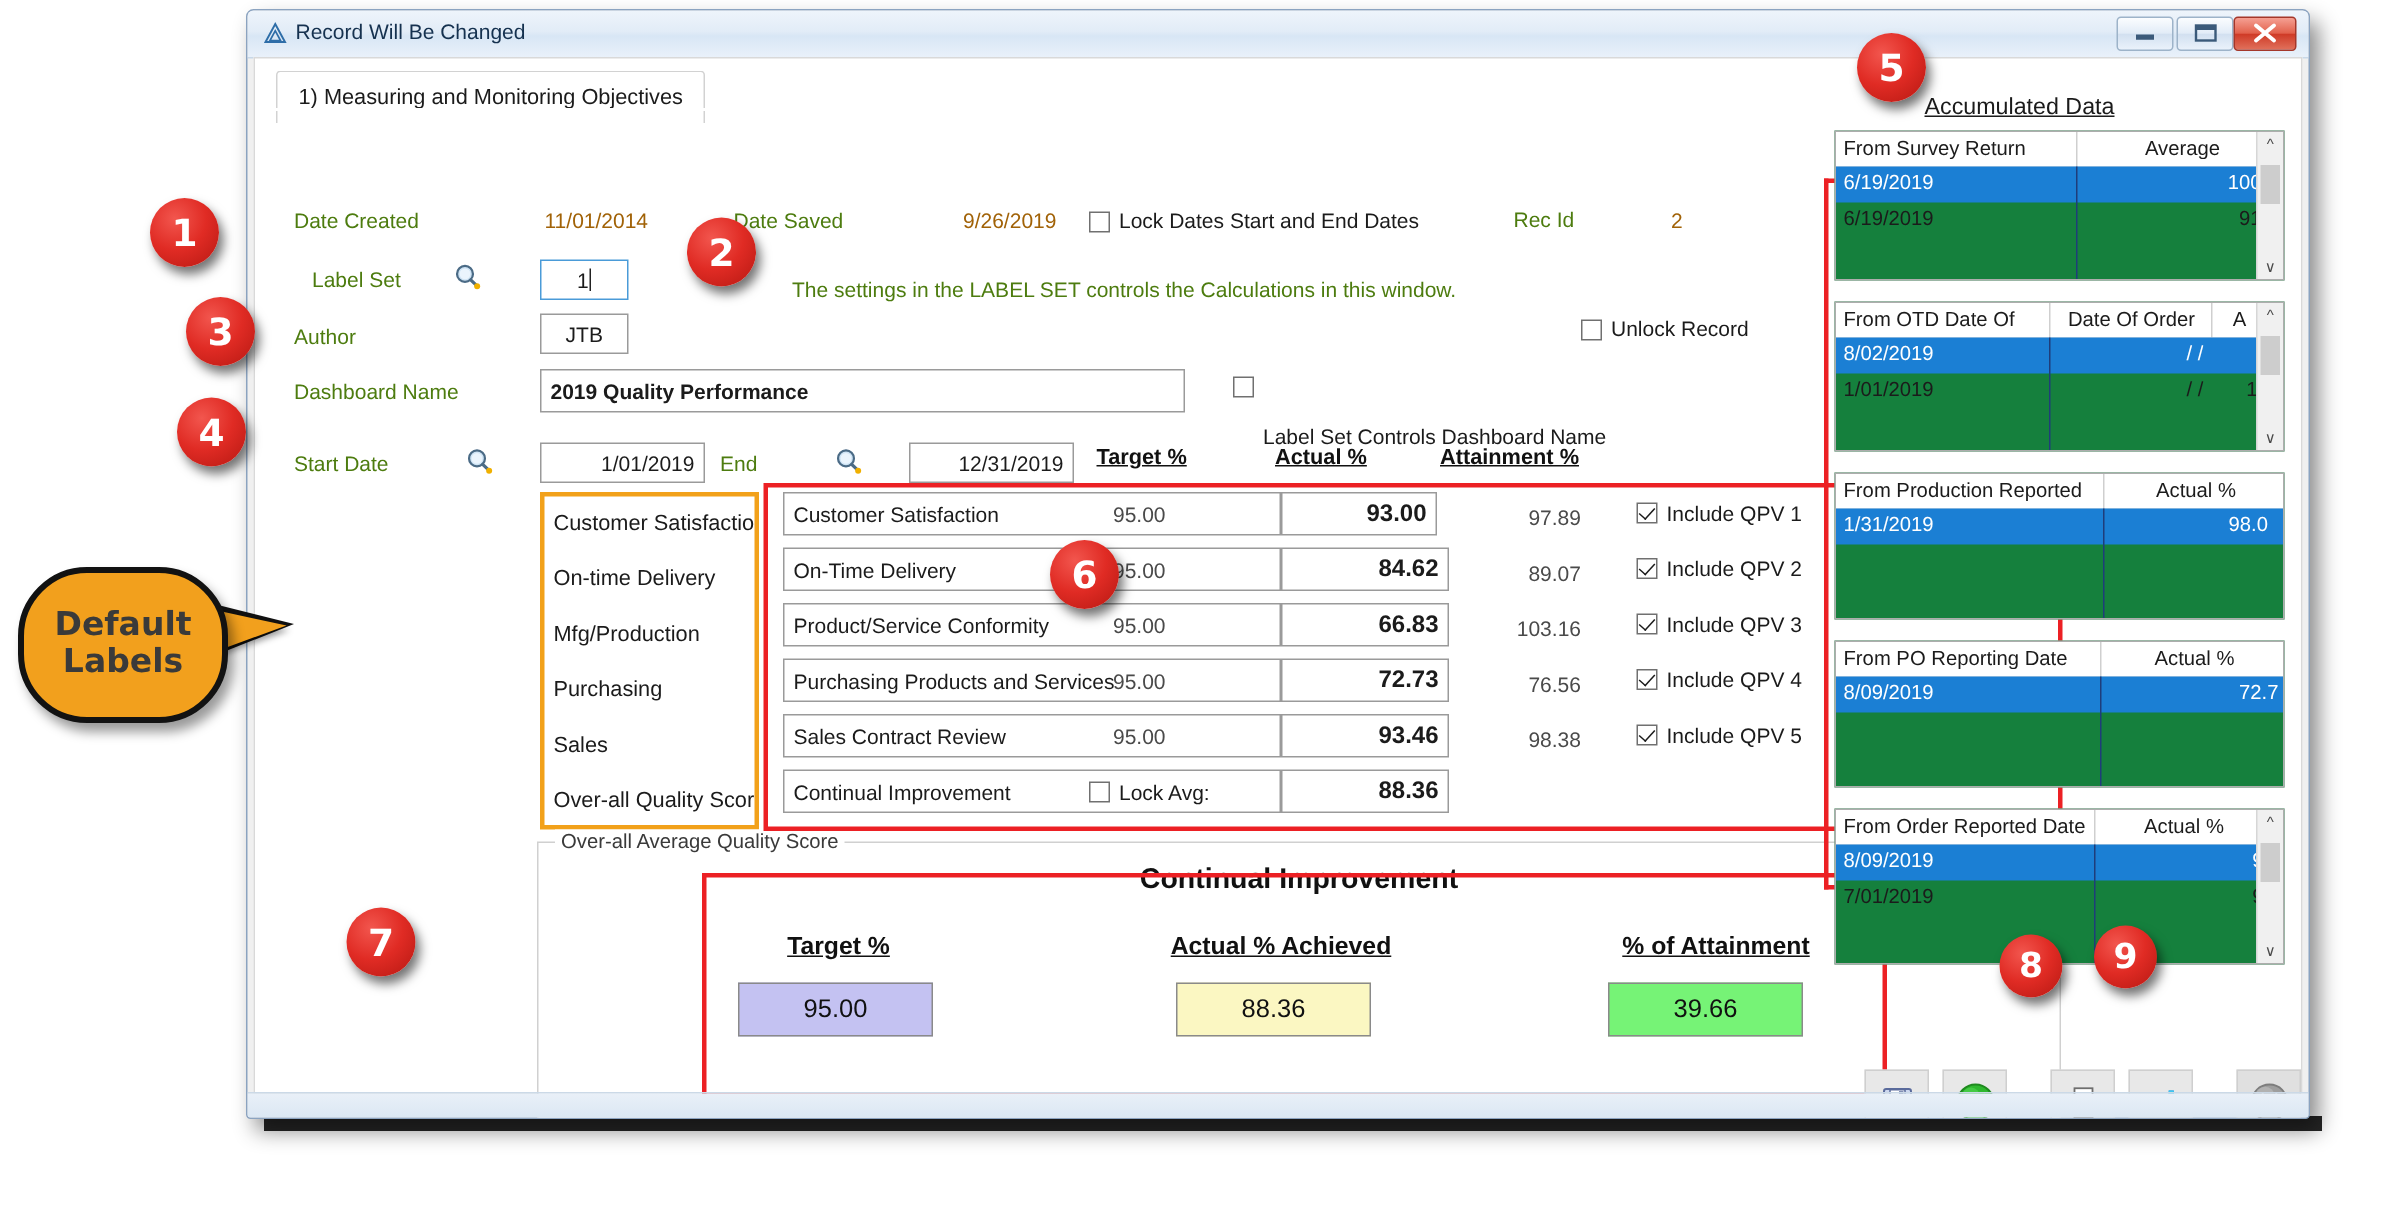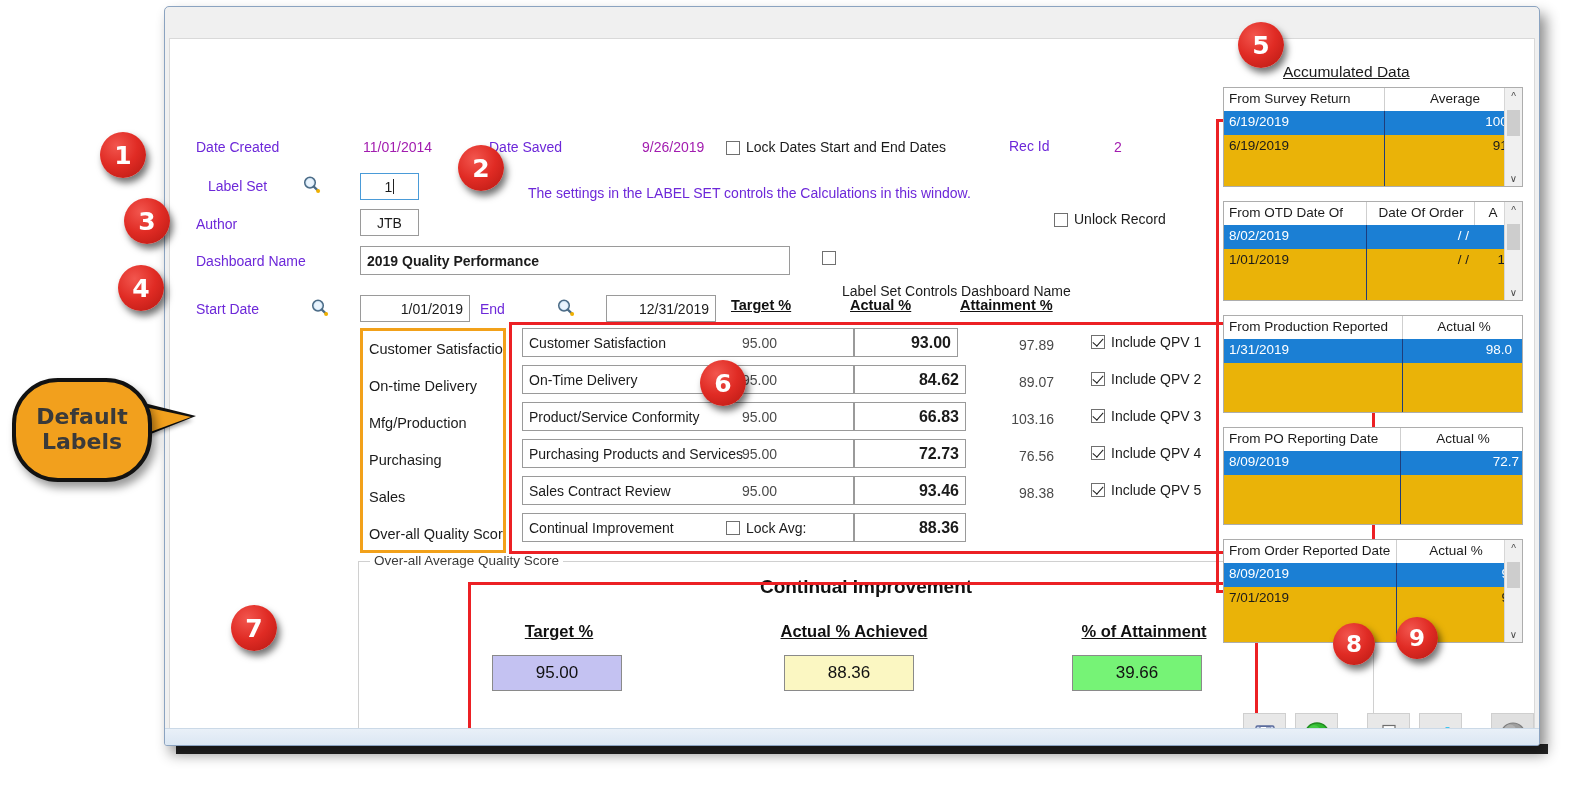--- a/index.html
+++ b/index.html
@@ -56,22 +56,22 @@
     position:absolute;left:6px;top:0;height:34px;padding:0 14px;
     display:flex;align-items:center;
     background:#ffffff;border:1px solid #d2d2d2;border-bottom:none;
     font-size:14.5px;color:#1b1b1b;border-radius:3px 3px 0 0;cursor:pointer;
   }
   #tabstrip-rest{
     position:absolute;left:6px;top:33px;right:0;height:2px;background:#ffffff;
   }
 
   
-  .lbl{position:absolute;white-space:nowrap;font-size:14px;color:#6d28d9;}
-  .val{position:absolute;white-space:nowrap;font-size:14px;color:#a21caf;}
+  .lbl{position:absolute;white-space:nowrap;font-size:14px;color:#4d7c0f;}
+  .val{position:absolute;white-space:nowrap;font-size:14px;color:#a16207;}
   .tbox{
     position:absolute;background:#fff;border:1px solid #9a9a9a;
     font-size:14px;color:#1b1b1b;display:flex;align-items:center;
     box-sizing:border-box;padding:0 6px;
   }
   .tbox.center{justify-content:center;}
   .tbox.right{justify-content:flex-end;}
   .tbox.bold{font-weight:bold;}
   .tbox.focus{border:1px solid #4a9bd8;}
   .caret{display:inline-block;width:1px;height:15px;background:#222;margin-left:1px;}
@@ -120,21 +120,21 @@
     text-decoration:underline;text-align:center;color:#111;}
   .ci-val{
     position:absolute;top:93px;height:36px;border:1px solid #8a8a8a;
     box-sizing:border-box;display:flex;align-items:center;justify-content:center;
     font-size:17px;color:#111;
   }
 
   
   #rightpanel{position:absolute;left:1053px;top:48px;width:288px;bottom:8px;}
   .gridbox{
-    position:absolute;left:0;width:300px;background:#eab308;
+    position:absolute;left:0;width:300px;background:#15803d;
     border:1px solid #adadad;box-sizing:border-box;overflow:hidden;
   }
   .grid-hdr{
     position:absolute;left:0;top:0;right:0;height:23px;
     background:#fff;border-bottom:1px solid #cfcfcf;
   }
   .grid-hdr .hc{
     position:absolute;top:3px;font-size:13.5px;color:#1b1b1b;white-space:nowrap;overflow:hidden;
   }
   .vsep{position:absolute;top:0;bottom:0;width:1px;background:#cfcfcf;}
@@ -201,23 +201,55 @@
     background:#000;opacity:.85;
   }
 </style>
 </head>
 <body>
 
 <div id="shadowbar"></div>
 
 <div id="window">
 
+  <div id="titlebar">
+    <span id="title-icon">
+      <svg width="17" height="17" viewBox="0 0 17 17">
+        <path d="M8.5 2 L15 14 L2 14 Z" fill="none" stroke="#2f6ea8" stroke-width="1.3"></path>
+        <path d="M8.5 6.5 L12 13 L5 13 Z" fill="none" stroke="#2f6ea8" stroke-width="1.1"></path>
+        <path d="M3 14 L14 14" stroke="#2f6ea8" stroke-width="1.1"></path>
+      </svg>
+    </span>
+    <span id="title-text">Record Will Be Changed</span>
+
+    <div class="winbtn" id="btn-min">
+      <svg width="34" height="19" viewBox="0 0 34 19">
+          <rect x="11" y="11" width="12" height="3.5" fill="#3b5a7a"></rect>
+        </svg>
+    </div>
+    <div class="winbtn" id="btn-max">
+      <svg width="34" height="19" viewBox="0 0 34 19">
+        <rect x="11" y="5" width="13" height="10" fill="none" stroke="#3b5a7a" stroke-width="1.6"></rect>
+        <rect x="11" y="5" width="13" height="3" fill="#3b5a7a"></rect>
+      </svg>
+    </div>
+    <div class="winbtn" id="btn-close">
+      <svg width="38" height="19" viewBox="0 0 38 19">
+        <path d="M13 5 L25 15 M25 5 L13 15" stroke="#fff" stroke-width="2.6" stroke-linecap="round"></path>
+      </svg>
+    </div>
+  </div>
 
   <div id="clientarea">
 
+    <div id="tabstrip">
+      <div id="tab-active">
+        <span>1) Measuring and Monitoring Objectives</span>
+      </div>
+    </div>
     <div id="tabstrip-rest"></div>
 
     <span class="lbl" style="left:26px;top:100px;">Date Created</span>
     <span class="val" style="left:193px;top:100px;">11/01/2014</span>
     <span class="lbl" style="left:319px;top:100px;">Date Saved</span>
     <span class="val" style="left:472px;top:100px;">9/26/2019</span>
 
     <div class="cb" style="left:556px;top:102px;"></div>
     <span class="cbl" style="left:576px;top:100px;">Lock Dates Start and End Dates</span>
 

